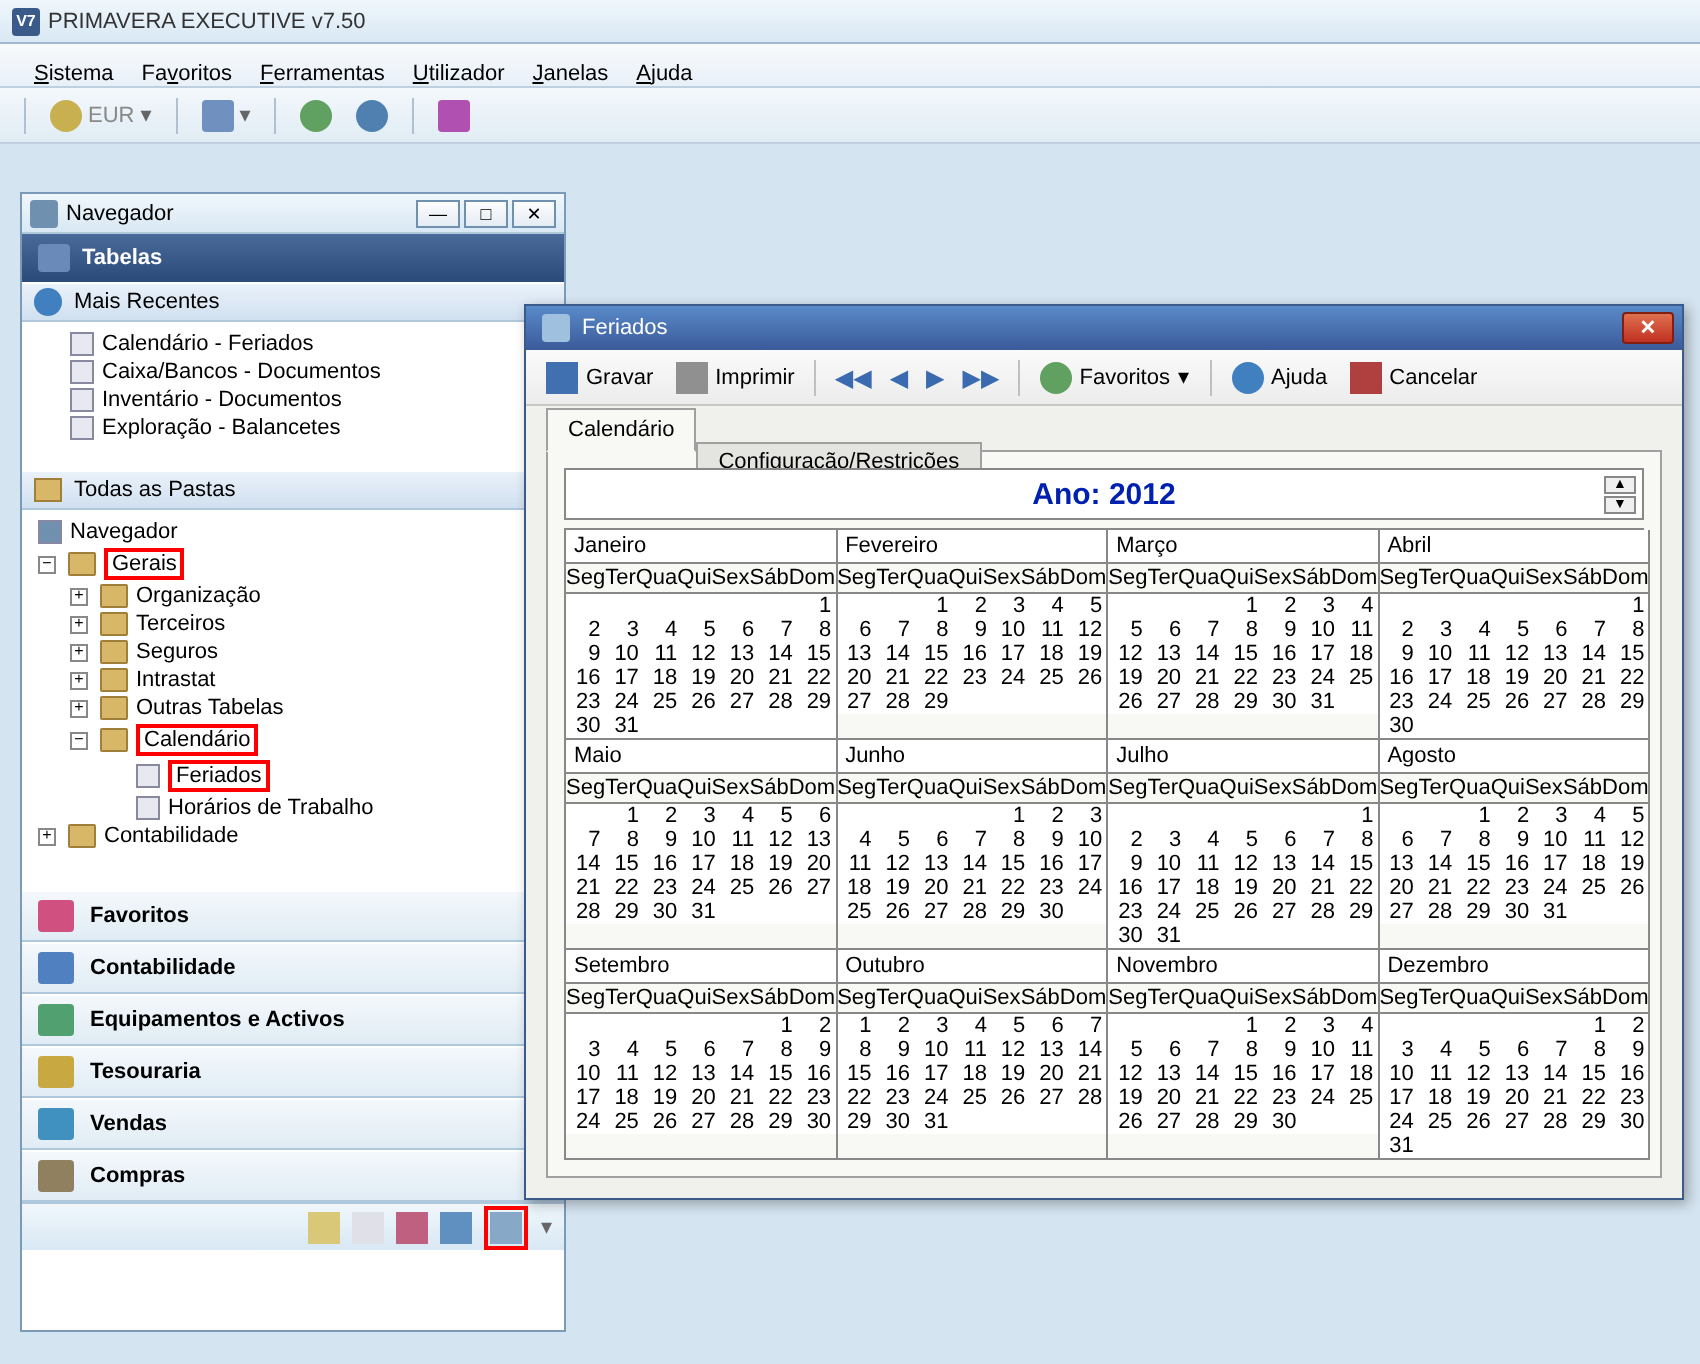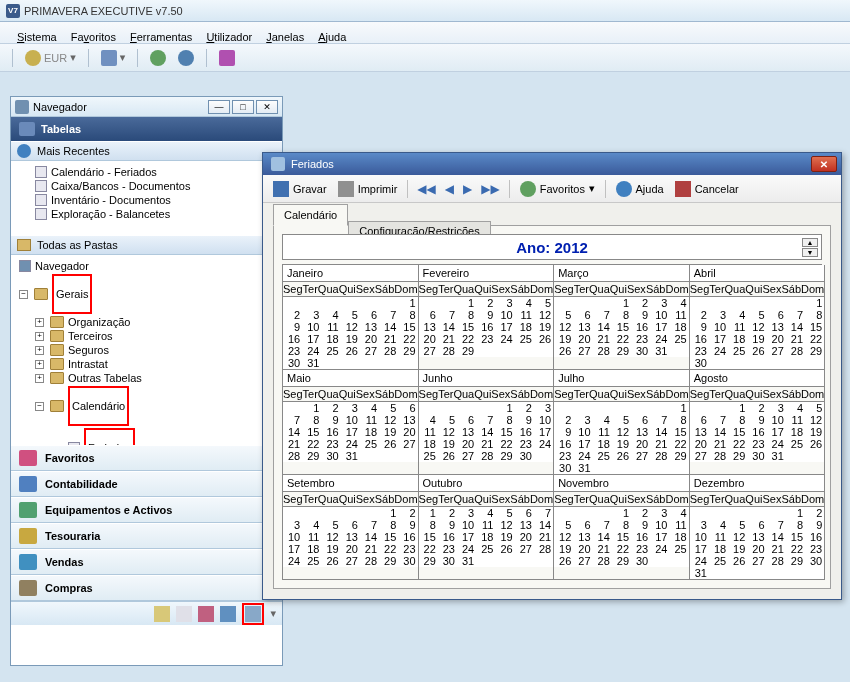--- a/index.html
+++ b/index.html
@@ -38,21 +38,21 @@
 .nav-section { background: linear-gradient(to bottom, #eaf2fa, #d0e0f0); height: 20px; display: flex; align-items: center; padding: 0 6px; border-top: 1px solid #fff; border-bottom: 1px solid #b0c8dc; gap: 6px; cursor: pointer; }
 
 .tree { padding: 4px 4px; background: #fff; overflow: auto; }
 .tree-item { display: flex; align-items: center; gap: 4px; padding: 1px 0 1px 4px; white-space: nowrap; cursor: pointer; }
 .tree-item.l1 { padding-left: 20px; }
 .tree-item.l2 { padding-left: 36px; }
 .tree .tog { width: 9px; height: 9px; border: 1px solid #888; display: flex; align-items: center; justify-content: center; font-size: 8px; line-height: 1; background: #fff; margin-right: 2px; }
 .tree .spacer { width: 13px; display: inline-block; }
 .tree .ic-folder { width: 14px; height: 12px; background: #d8b868; border: 1px solid #a08038; border-radius: 1px; }
 .tree .ic-doc { width: 12px; height: 12px; background: #e8e8f0; border: 1px solid #8888a0; }
-.redbox { border: 2px solid red; padding: 12px 2px; }
+.redbox { border: 2px solid red; padding: 0 2px; }
 
 .nav-shortcuts { }
 .nav-shortcut { background: linear-gradient(to bottom, #f4f8fc, #e0ecf4); height: 26px; display: flex; align-items: center; padding: 0 8px; border-top: 1px solid #fff; border-bottom: 1px solid #b0c8dc; gap: 8px; font-weight: bold; cursor: pointer; }
 .nav-shortcut .sic { width: 18px; height: 16px; border-radius: 2px; }
 
 .nav-bottom { height: 24px; background: linear-gradient(to bottom, #f0f7fc, #d8e8f4); display: flex; align-items: center; justify-content: flex-end; padding: 0 6px; gap: 6px; border-top: 1px solid #b0c8dc; }
 .nav-bottom .bic { width: 16px; height: 16px; cursor: pointer; }
 .redbox-icon { border: 2px solid red; padding: 1px; }
 
 

